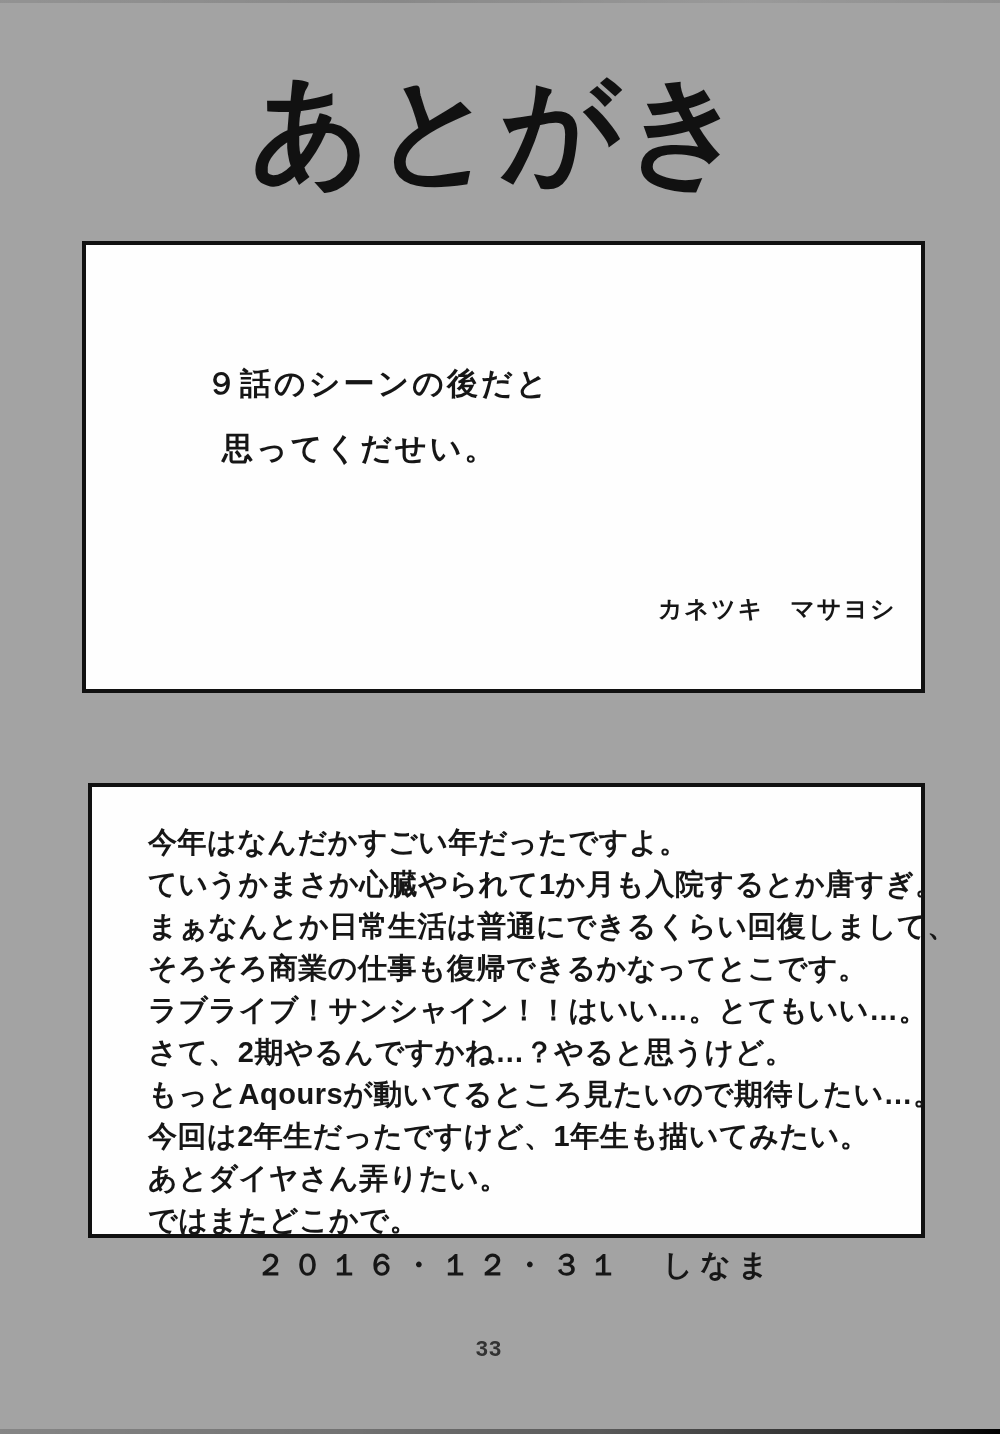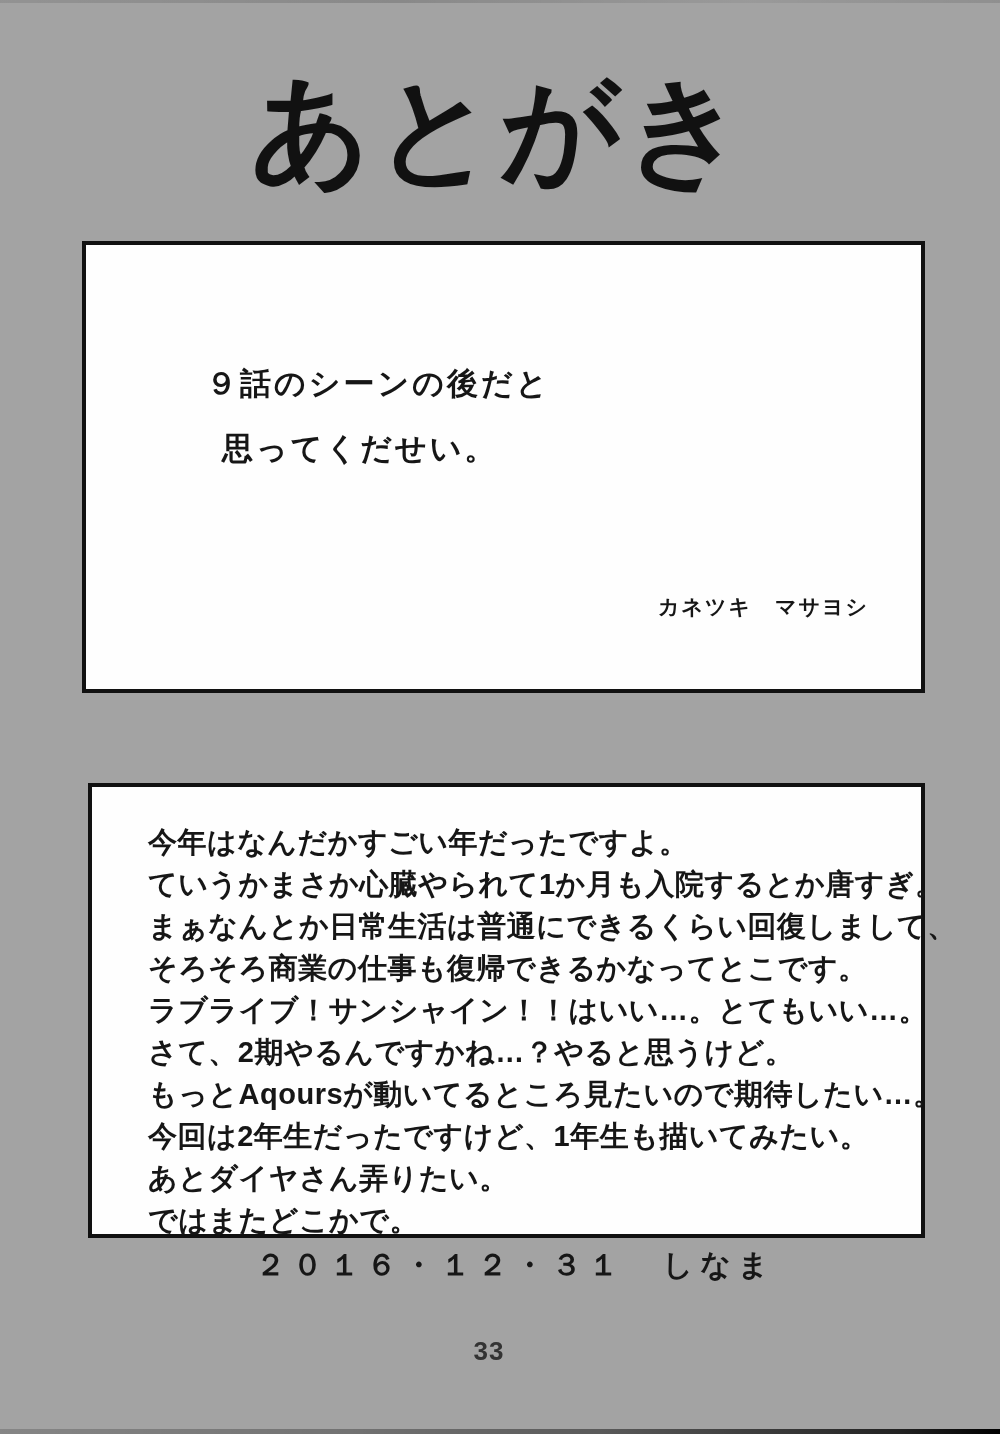--- a/index.html
+++ b/index.html
@@ -64,21 +64,21 @@
     color: #161616;
     white-space: nowrap;
   }
   .note-line-1 { top: 118px; }
   .note-line-2 { top: 183px; margin-left: 16px; }
   .note-signature {
     position: absolute;
     left: 572px;
     top: 348px;
     margin: 0;
-    font-size: 21px;
+    font-size: 24px;
     font-weight: 600;
     letter-spacing: 2px;
     color: #161616;
     white-space: nowrap;
   }
   .afterword-box {
     left: 88px;
     top: 783px;
     width: 837px;
     height: 455px;
@@ -101,21 +101,21 @@
     letter-spacing: 7px;
     color: #161616;
     white-space: nowrap;
   }
   .page-number {
     position: absolute;
     top: 1336px;
     left: 0;
     right: 22px;
     text-align: center;
-    font-size: 26px;
+    font-size: 22px;
     font-weight: 600;
     color: #333;
     letter-spacing: 1px;
   }
 </style>
 </head>
 <body>
 
 <div class="page">
 

